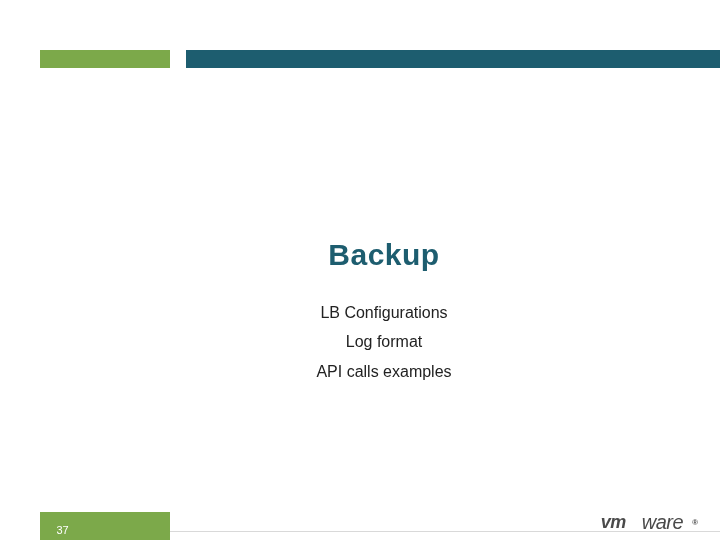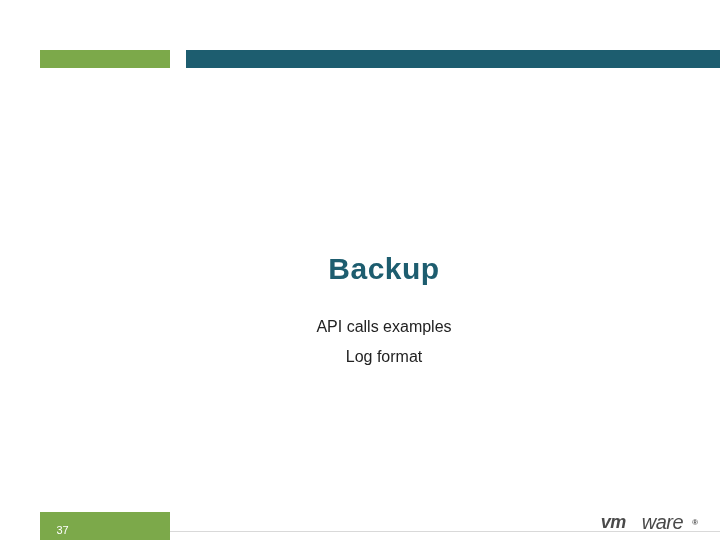--- a/index.html
+++ b/index.html
@@ -131,22 +131,23 @@
 <div class="slide">
 
   <div class="top-bar">
     <div class="top-bar-green"></div>
     <div class="top-bar-teal"></div>
   </div>
 
   <div class="content">
     <div class="title">Backup</div>
     <div class="subtitle-block">
+      <div>LB Configurations</div>
+      <div>Log format</div>
       <div>API calls examples</div>
-      <div>Log format</div>
     </div>
   </div>
 
   <div class="footer">
     <div class="footer-bar-green"></div>
     <div class="footer-bar-gray"></div>
     <div class="page-number">37</div>
     <div class="logo">
       <span class="logo-vm">vm</span>
         <span class="logo-ware">ware</span>

